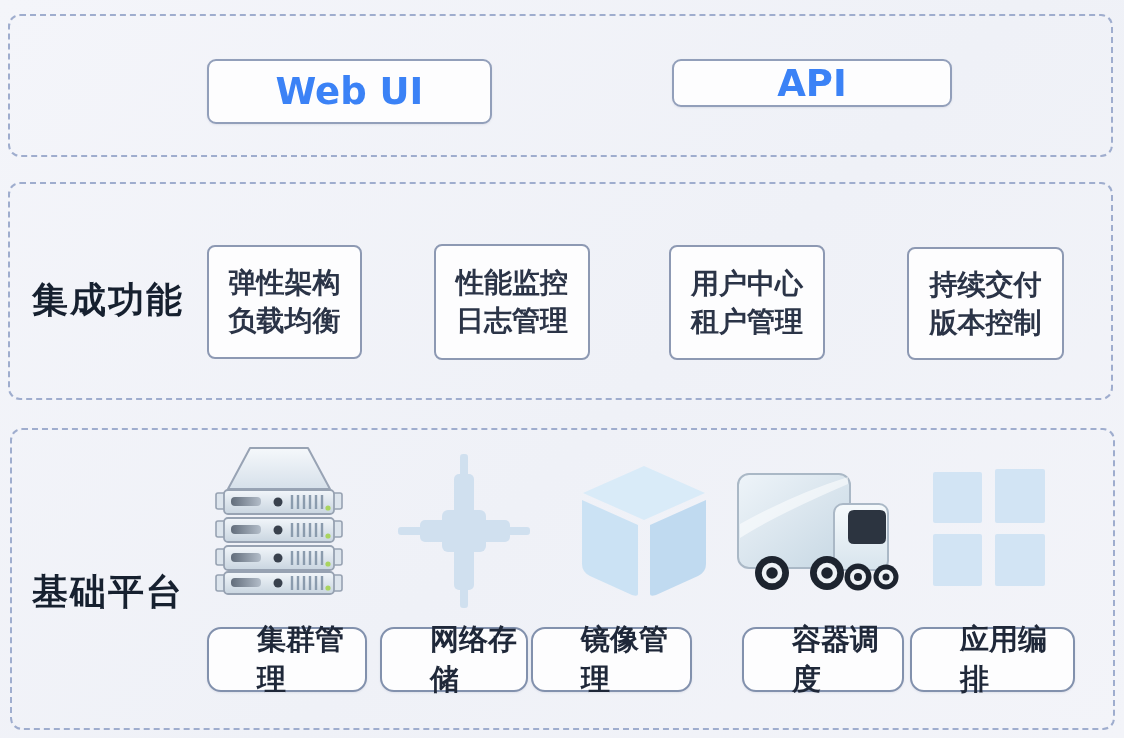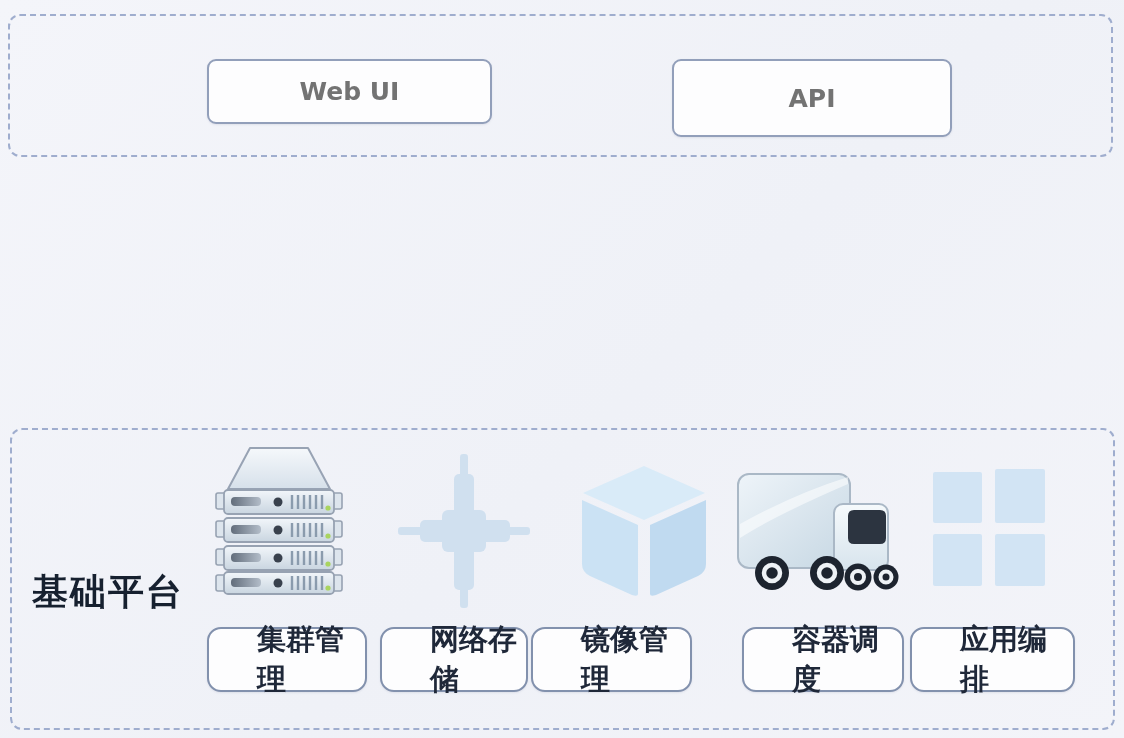--- a/index.html
+++ b/index.html
@@ -33,25 +33,25 @@
   .layer-integration{left:8px;top:182px;width:1105px;height:218px;}
   .layer-platform{left:10px;top:428px;width:1105px;height:302px;}
 
   .pill-btn{
     position:absolute;
     box-sizing:border-box;
     background:var(--box-bg);
     border:2px solid #929fba;
     border-radius:9px;
     display:flex;align-items:center;justify-content:center;
-    font-weight:bold;font-size:25px;color:#737373;
+    font-weight:bold;font-size:37px;color:#3b82f6;
     box-shadow:0 1px 2px rgba(120,130,160,0.15);
   }
   .btn-webui{left:197px;top:43px;width:285px;height:65px;}
-  .btn-api{left:662px;top:43px;width:280px;height:78px;}
+  .btn-api{left:662px;top:43px;width:280px;height:48px;}
 
   .layer-label{
     position:absolute;
     font-weight:bold;font-size:36px;color:#16202f;
     letter-spacing:2px;white-space:nowrap;
   }
   .label-integration{left:22px;top:92px;}
   .label-platform{left:20px;top:138px;}
 
   .feature-box{
@@ -100,20 +100,40 @@
 
   <div class="layer layer-access">
     <div class="pill-btn btn-webui">
       <span>Web UI</span>
     </div>
     <div class="pill-btn btn-api">
       <span>API</span>
     </div>
   </div>
 
+  <div class="layer layer-integration">
+    <div class="layer-label label-integration">集成功能</div>
+
+    <div class="feature-box fbox-1">
+      <span>弹性架构</span>
+      <span>负载均衡</span>
+    </div>
+    <div class="feature-box fbox-2">
+      <span>性能监控</span>
+      <span>日志管理</span>
+    </div>
+    <div class="feature-box fbox-3">
+      <span>用户中心</span>
+      <span>租户管理</span>
+    </div>
+    <div class="feature-box fbox-4">
+      <span>持续交付</span>
+      <span>版本控制</span>
+    </div>
+  </div>
 
   <div class="layer layer-platform">
     <div class="layer-label label-platform">基础平台</div>
 
     <div class="plat-icon icon-server">
       <svg width="134" height="150" viewBox="0 0 134 150">
         <defs>
           <linearGradient id="slabG" x1="0" y1="0" x2="0" y2="1">
             <stop offset="0" stop-color="#f2f6fa"></stop>
               <stop offset="1" stop-color="#c9d5e0"></stop>

